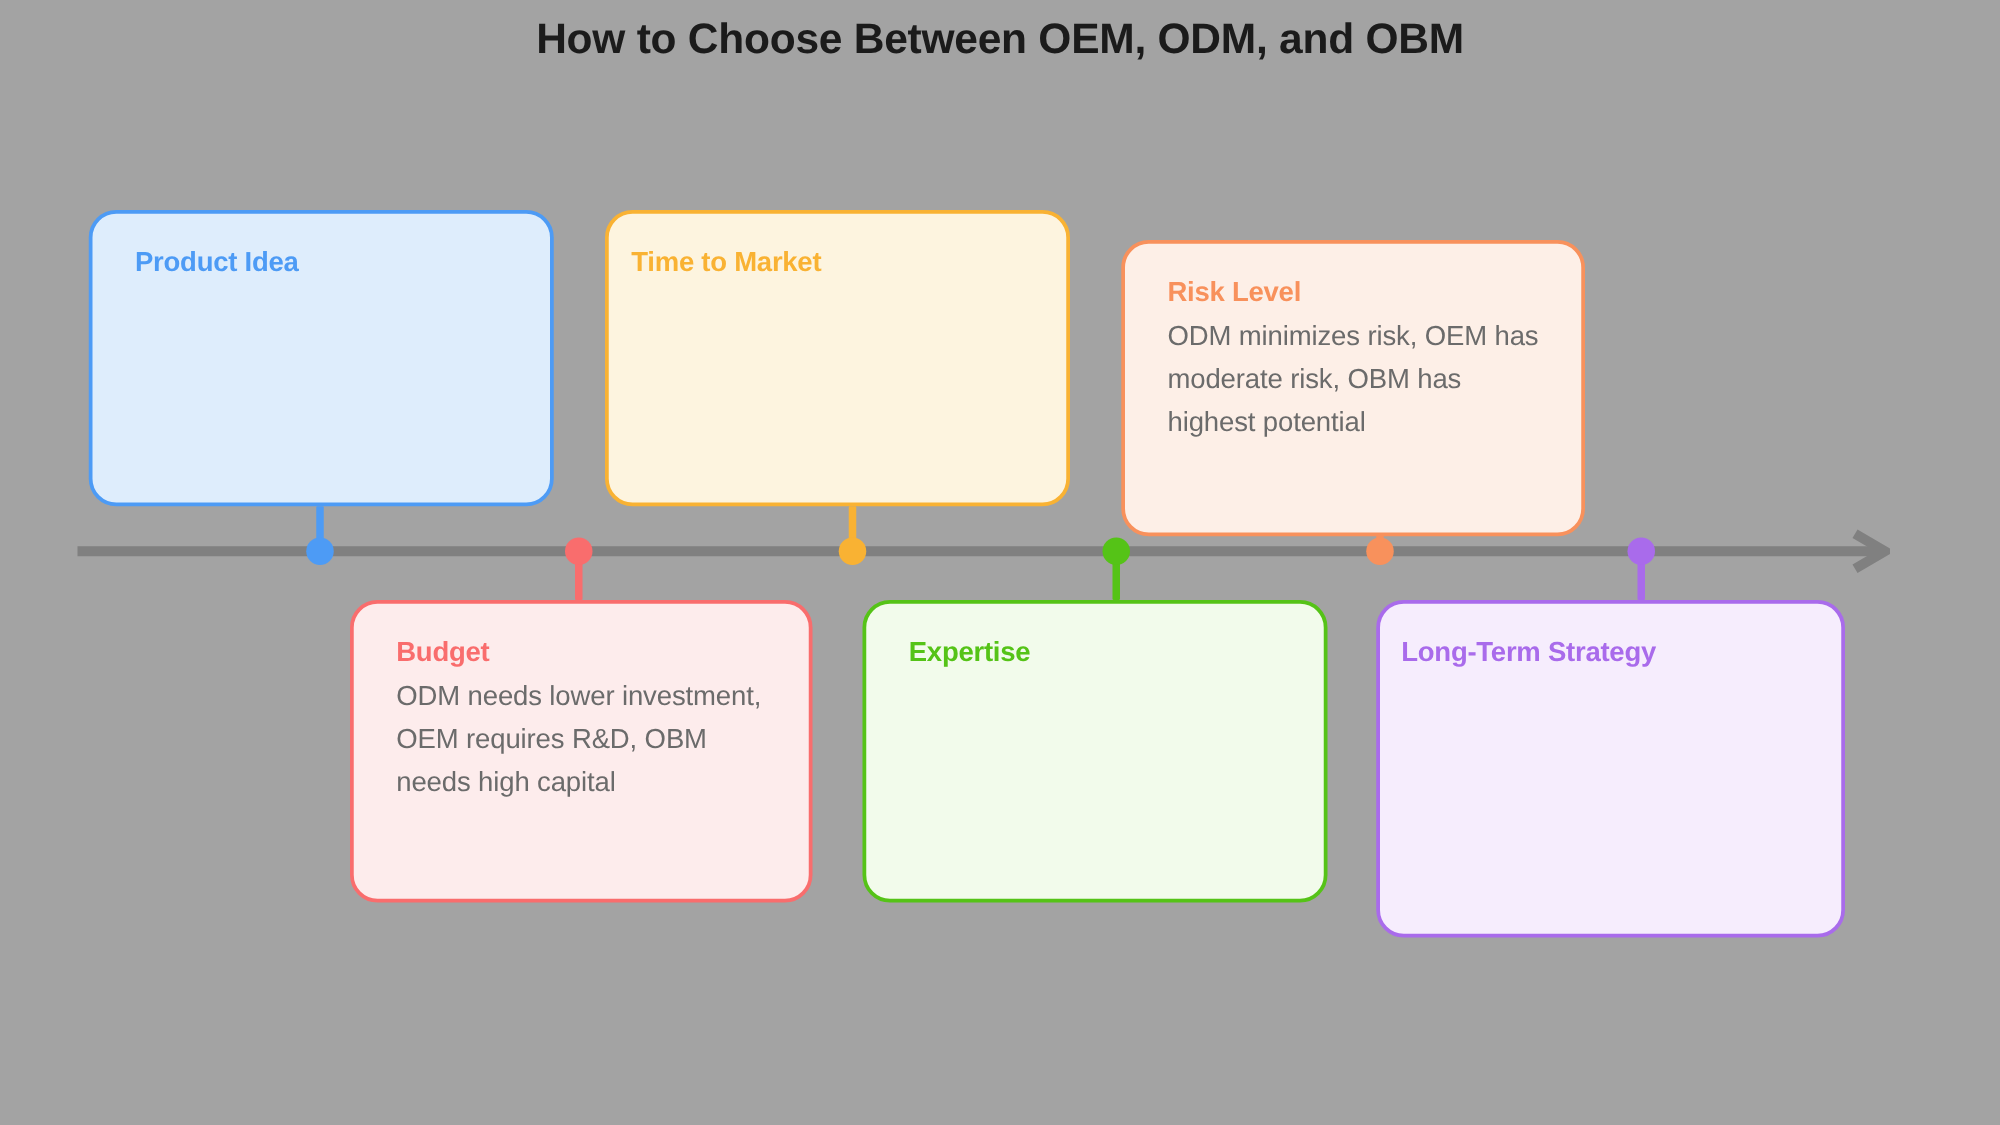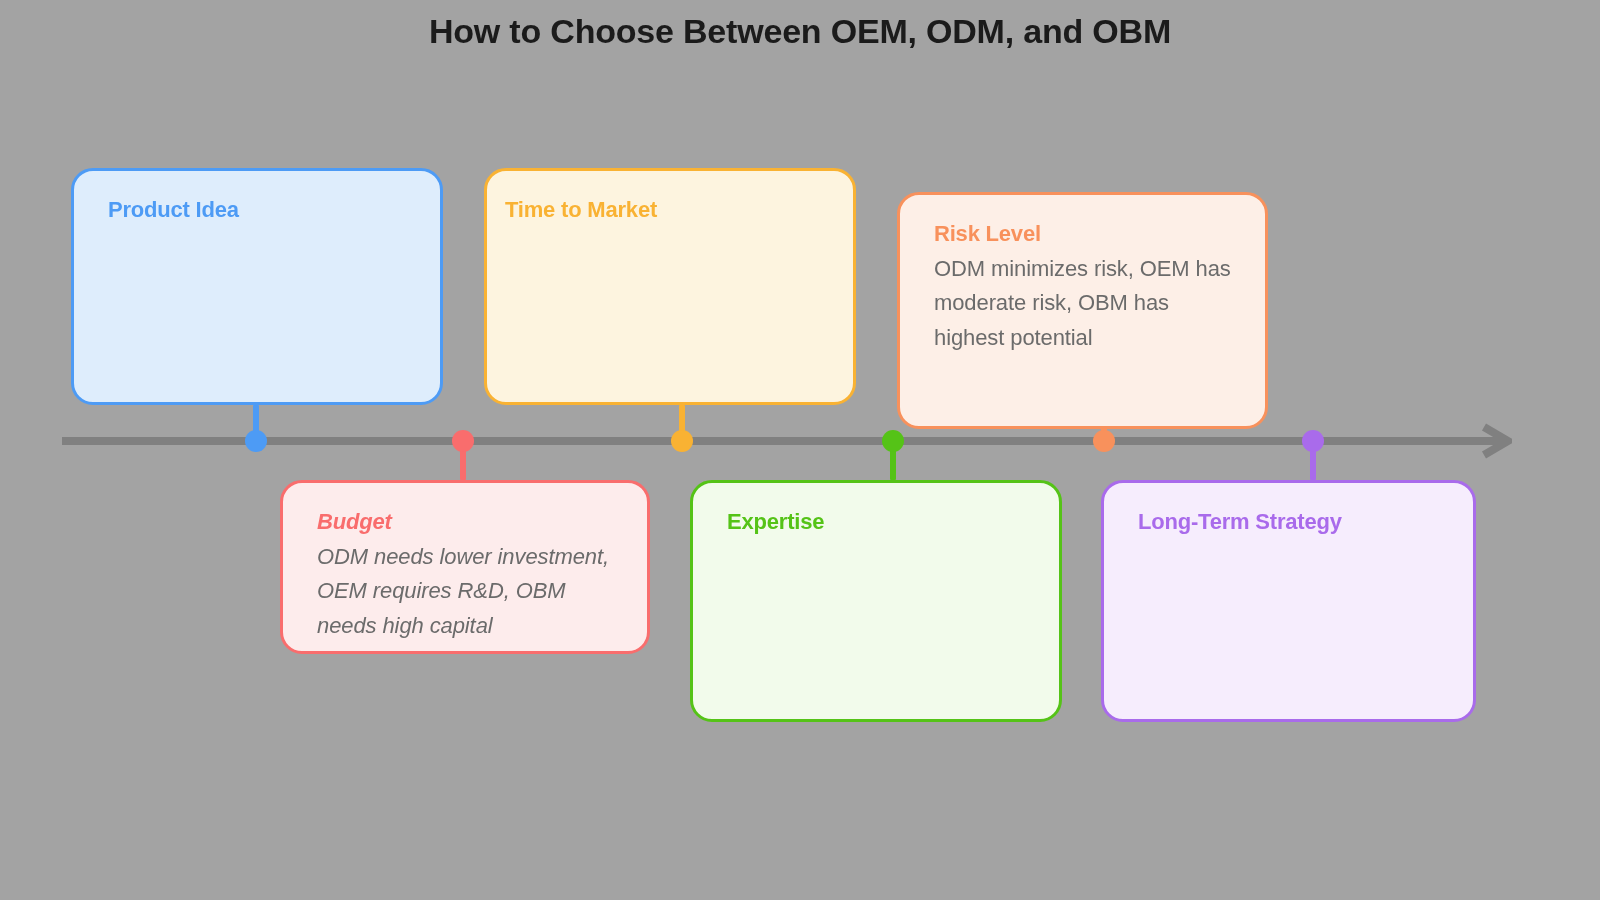--- a/index.html
+++ b/index.html
@@ -119,32 +119,32 @@
       <div class="timeline-dot" style="background: rgb(249, 109, 109); left: 452px; top: 430px;"></div>
       <div class="timeline-dot" style="background: rgb(249, 178, 51); left: 671px; top: 430px;"></div>
       <div class="timeline-dot" style="background: rgb(85, 195, 23); left: 882px; top: 430px;"></div>
       <div class="timeline-dot" style="background: rgb(248, 145, 92); left: 1093px; top: 430px;"></div>
       <div class="timeline-dot" style="background: rgb(169, 107, 235); left: 1302px; top: 430px;"></div>
     </div>
   <div id="cards">
       <div class="card" style="left: 71px; top: 168px; width: 372px; height: 237px; border-color: rgb(77, 155, 245); background: rgb(222, 237, 252);">
         <div class="card-title" style="color: rgb(77, 155, 245);">Product Idea</div>
       </div>
-      <div class="card" style="left: 280px; top: 480px; width: 370px; height: 174px; border-color: rgb(249, 109, 109); background: rgb(253, 236, 236); font-style: italic;">
+      <div class="card" style="left: 280px; top: 480px; width: 370px; height: 242px; border-color: rgb(249, 109, 109); background: rgb(253, 236, 236);">
         <div class="card-title" style="color: rgb(249, 109, 109);">Budget</div>
         <div class="card-body">ODM needs lower investment, OEM requires R&amp;D, OBM needs high capital</div>
       </div>
       <div class="card" style="left: 484px; top: 168px; width: 372px; height: 237px; border-color: rgb(249, 178, 51); background: rgb(253, 244, 223); padding-left: 18px;">
         <div class="card-title" style="color: rgb(249, 178, 51);">Time to Market</div>
       </div>
       <div class="card" style="left: 690px; top: 480px; width: 372px; height: 242px; border-color: rgb(85, 195, 23); background: rgb(242, 251, 235);">
         <div class="card-title" style="color: rgb(85, 195, 23);">Expertise</div>
       </div>
       <div class="card" style="left: 897px; top: 168px; width: 371px; height: 237px; border-color: rgb(248, 145, 92); background: rgb(253, 239, 231); margin-top: 24px;">
         <div class="card-title" style="color: rgb(248, 145, 92);">Risk Level</div>
         <div class="card-body">ODM minimizes risk, OEM has moderate risk, OBM has highest potential</div>
       </div>
-      <div class="card" style="left: 1101px; top: 480px; width: 375px; height: 242px; border-color: rgb(169, 107, 235); background: rgb(246, 237, 253);">
+      <div class="card" style="left: 1101px; top: 480px; width: 375px; height: 270px; border-color: rgb(169, 107, 235); background: rgb(246, 237, 253); padding-left: 17px;">
         <div class="card-title" style="color: rgb(169, 107, 235);">Long-Term Strategy</div>
       </div>
     </div>
 
 </div>
 
 </body></html>

